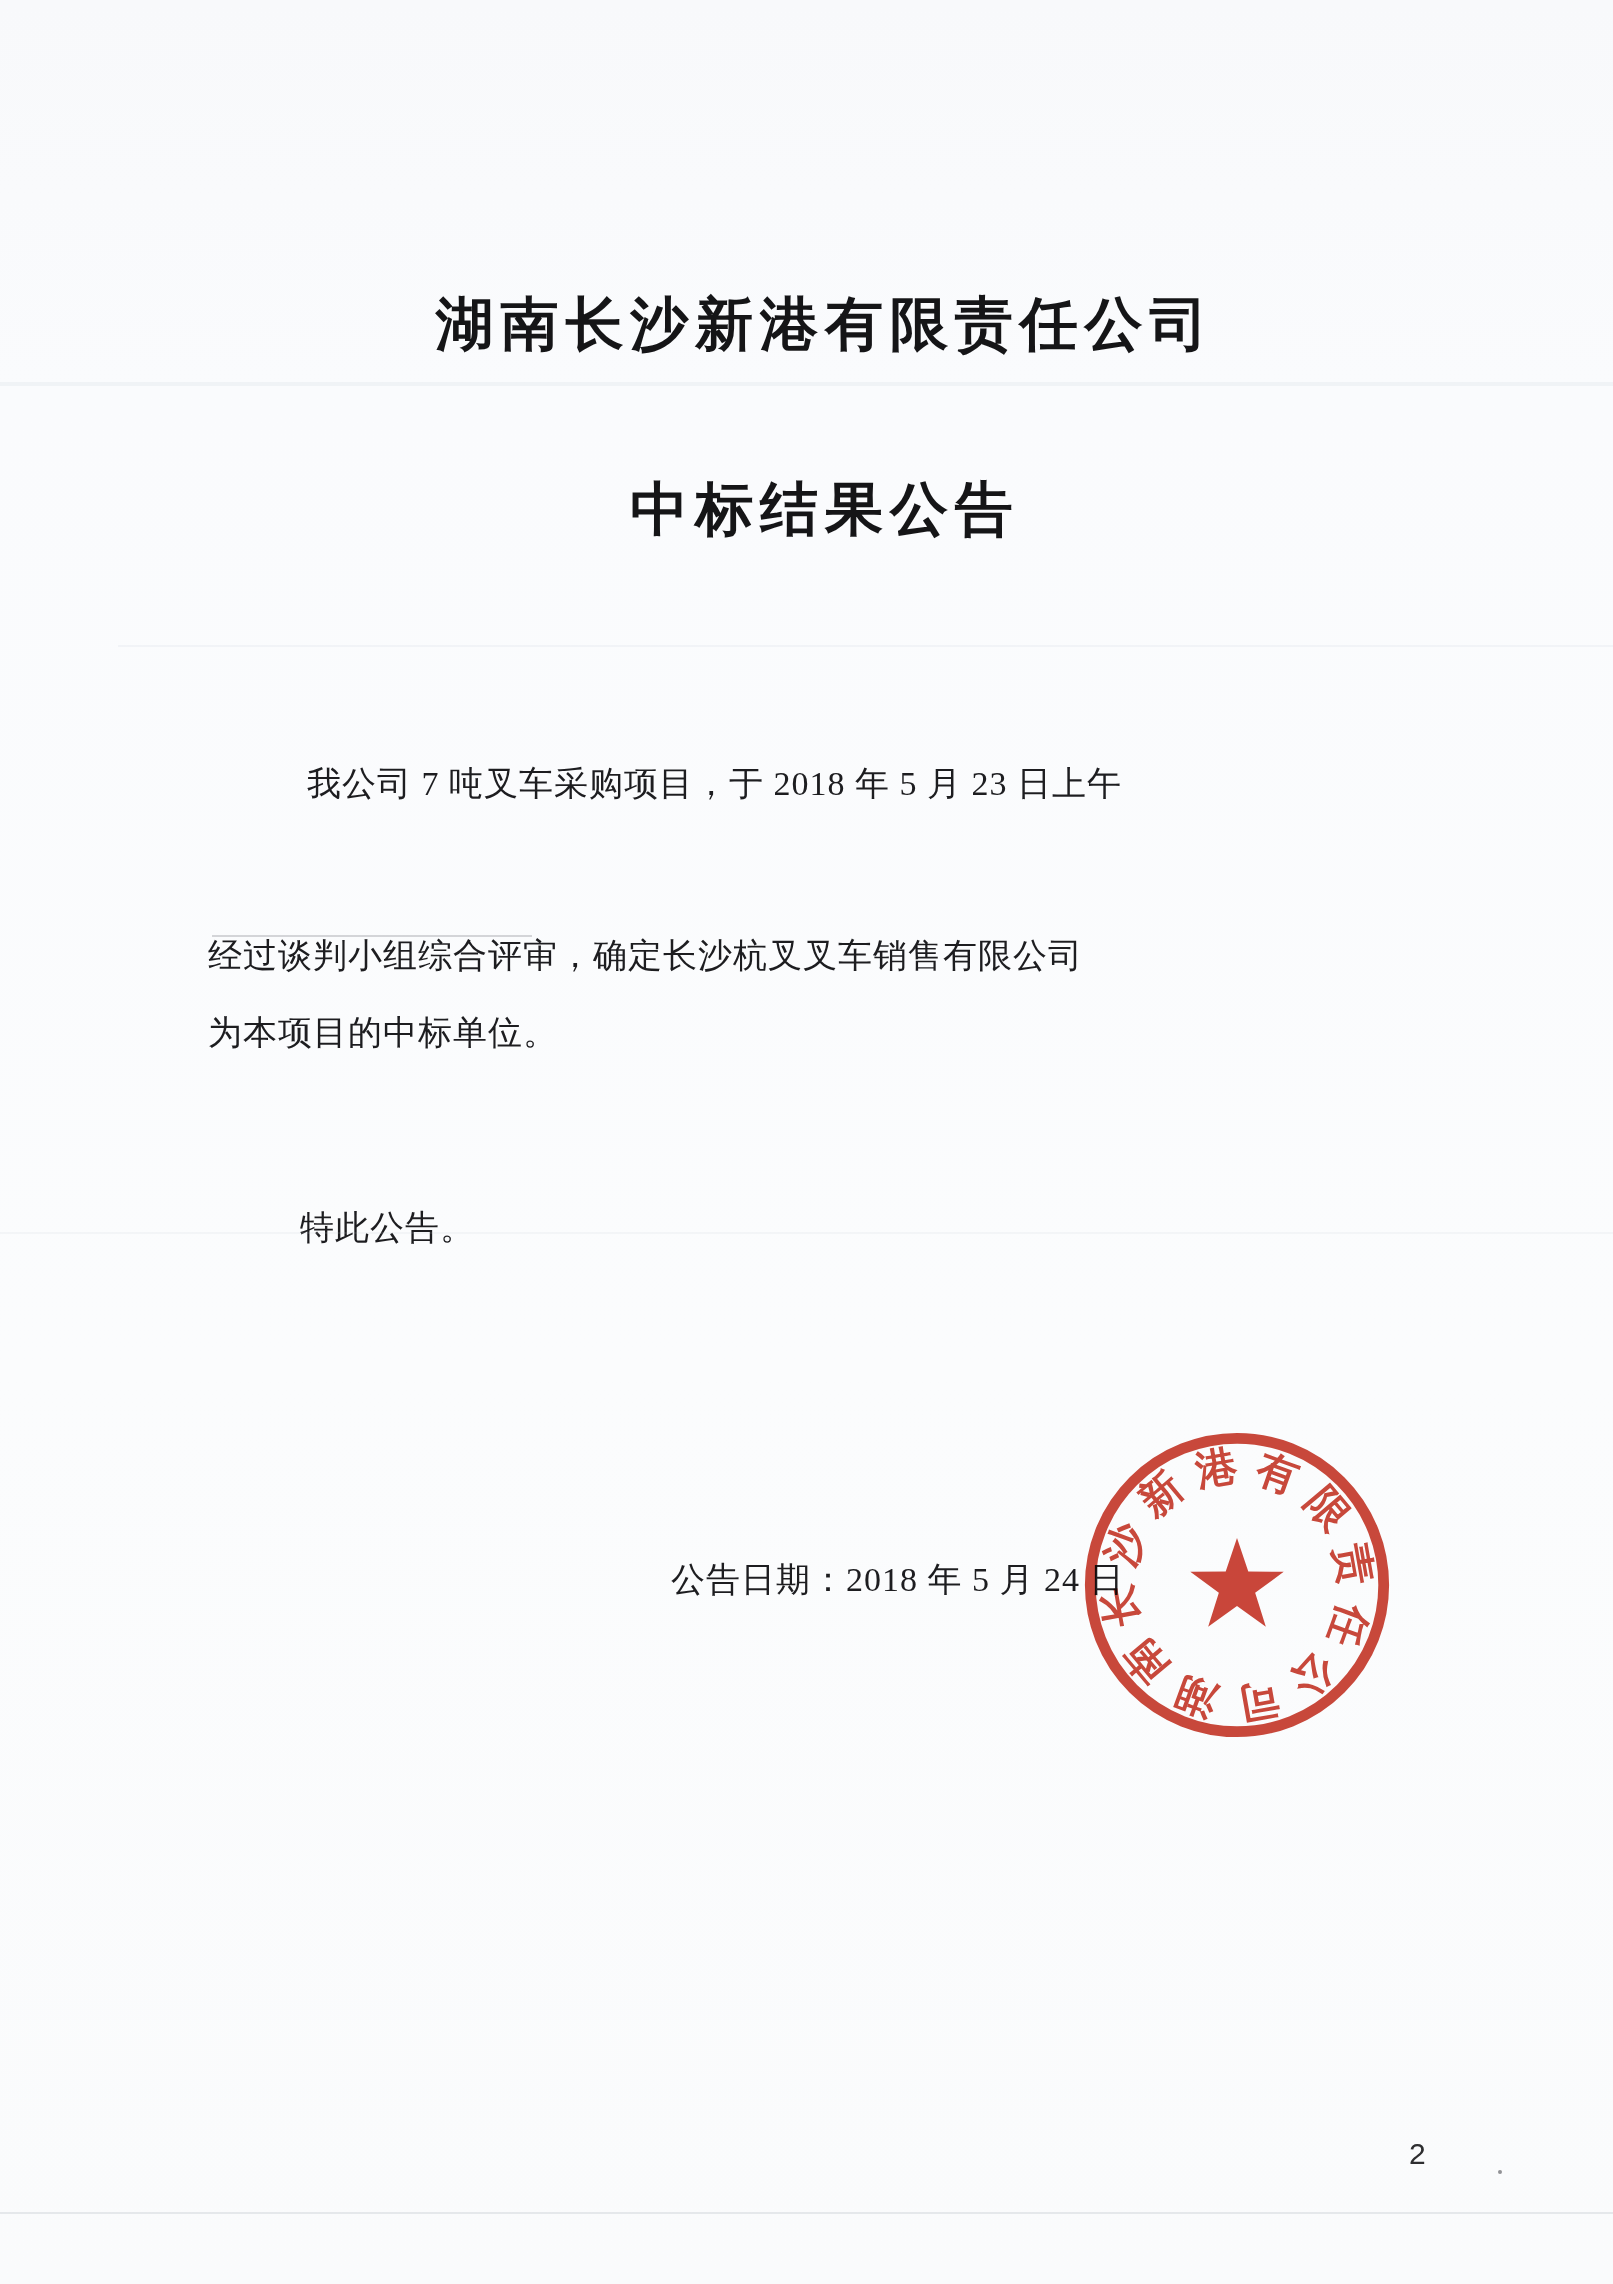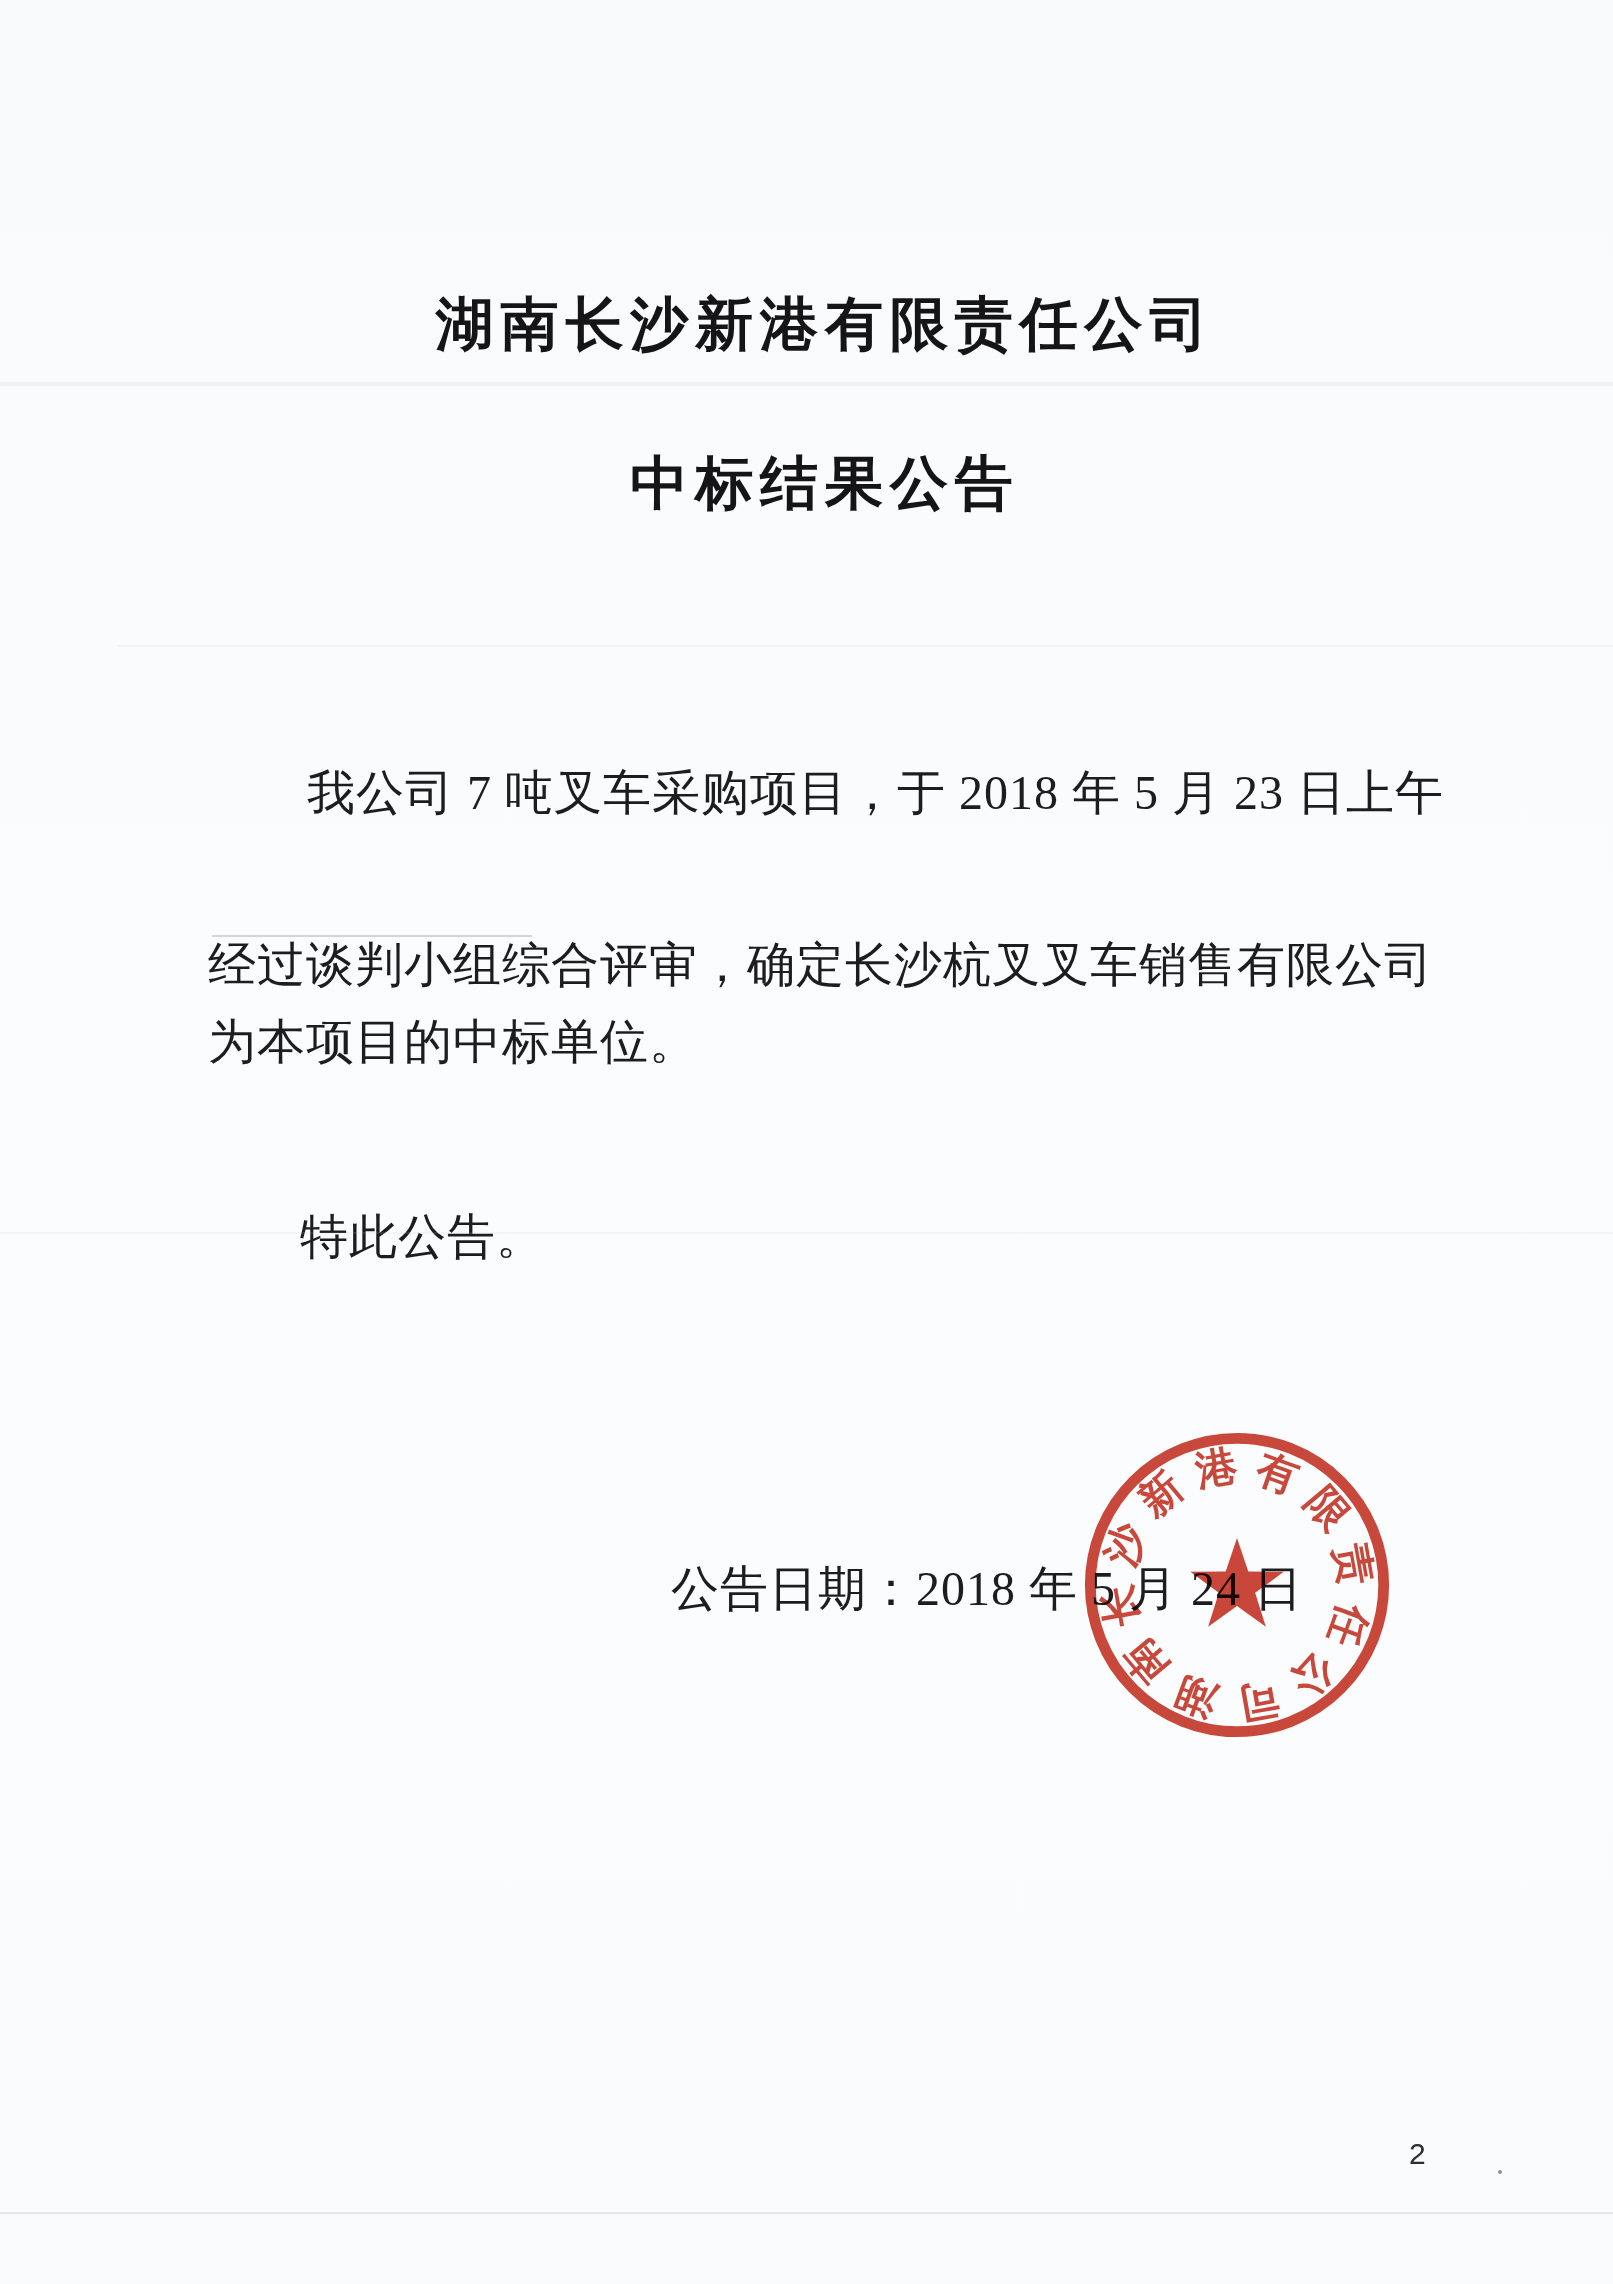--- a/index.html
+++ b/index.html
@@ -24,23 +24,23 @@
     text-align: center;
     padding-left: 37px;
     box-sizing: border-box;
     font-size: 58px;
     font-weight: bold;
     letter-spacing: 6.9px;
     color: #151517;
   }
   #title-1 { top: 286px; }
   #title-2 { top: 382px; }
-  #title-3 { top: 445px; }
+  #title-3 { top: 471px; }
   .body-line {
-    font-size: 48px;
+    font-size: 34px;
     letter-spacing: 1px;
     color: #1d1d20;
   }
   #body-1 { left: 307px; top: 761px; }
   #body-2 { left: 208px; top: 885px; margin-top: 48px; }
   #body-3 { left: 208px; top: 1010px; }
   #closing { left: 300px; top: 1205px; }
   #date-line { left: 671px; top: 1557px; }
   .scan-line {
     position: absolute;

